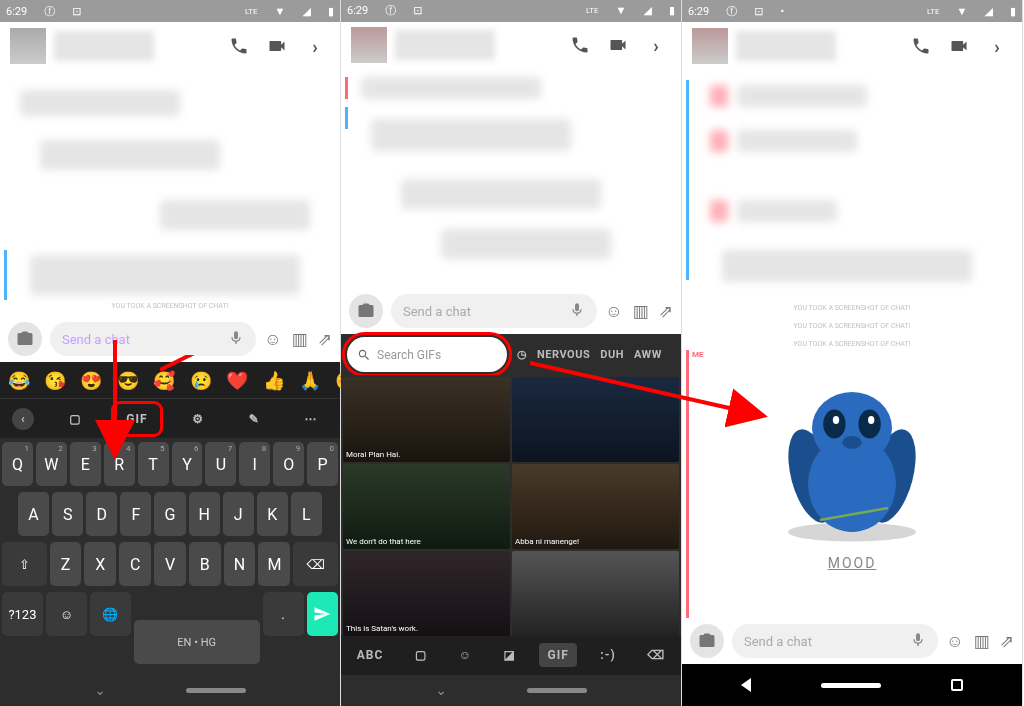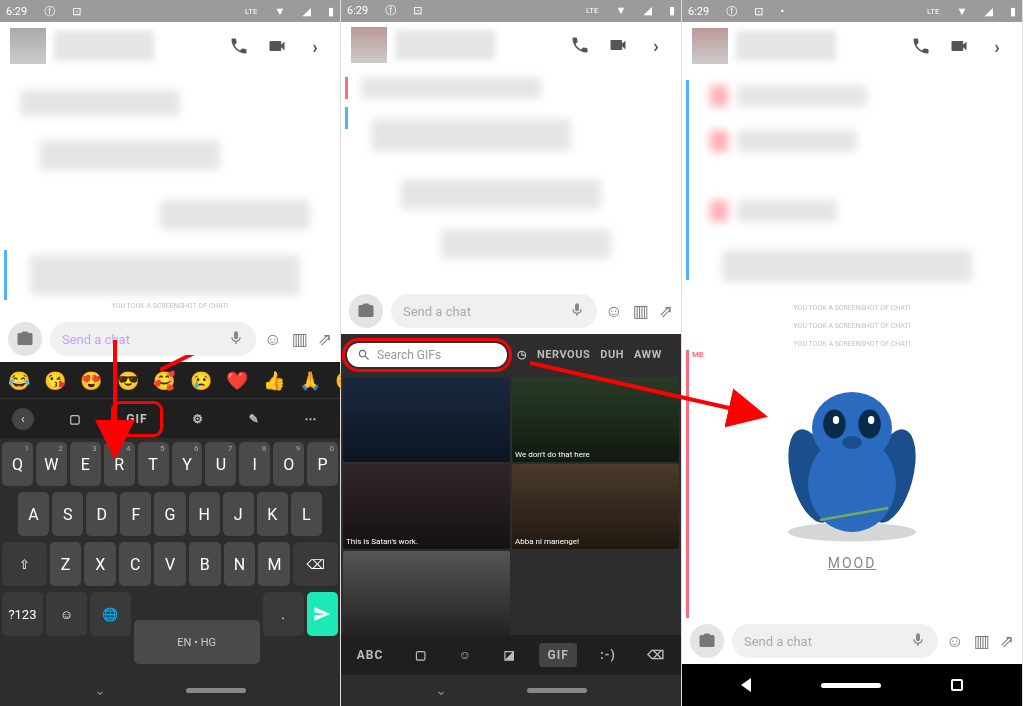--- a/index.html
+++ b/index.html
@@ -29,21 +29,21 @@
 .krow { display: flex; justify-content: center; gap: 3px; margin-bottom: 6px; }
 .key { background: #4a4a4a; color: #fff; height: 44px; border-radius: 5px; display: flex; align-items: center; justify-content: center; font-size: 16px; flex: 1; position: relative; }
 .key .sup { position: absolute; top: 2px; right: 4px; font-size: 8px; color: #aaa; }
 .key.sp { background: #3a3a3a; flex: 1.3; font-size: 13px; }
 .key.space { flex: 4; font-size: 11px; color: #ccc; margin-top: 28px; }
 .key.enter { background: #1de9b6; }
 .nav-bar { height: 32px; background: #2d2d2d; display: flex; align-items: center; justify-content: center; gap: 80px; }
 .nav-pill { width: 60px; height: 5px; background: #888; border-radius: 3px; }
 .nav-caret { color: #888; font-size: 14px; }
 .gif-search-row { height: 42px; background: #2d2d2d; display: flex; align-items: center; padding: 0 6px; gap: 10px; }
-.gif-search { height: 24px; flex: 1; max-width: 160px; background: #fff; border-radius: 18px; display: flex; align-items: center; padding: 4px 10px; gap: 6px; outline: 3px solid #ff0000; outline-offset: 2px; }
+.gif-search { height: 35px; flex: 1; max-width: 160px; background: #fff; border-radius: 18px; display: flex; align-items: center; padding: 4px 10px; gap: 6px; outline: 3px solid #ff0000; outline-offset: 2px; }
 .gif-search svg { width: 14px; height: 14px; fill: #666; }
 .gif-search span { color: #999; font-size: 12px; }
 .gif-cat { color: #bbb; font-size: 11px; font-weight: bold; letter-spacing: 0.5px; }
 .gif-grid { height: 260px; background: #2d2d2d; display: grid; grid-template-columns: 1fr 1fr; grid-auto-rows: 85px; gap: 2px; padding: 2px; }
 .gif-item { background: linear-gradient(135deg,#553,#332); border-radius: 2px; position: relative; display: flex; align-items: flex-end; font-size: 8px; color: #fff; padding: 3px; }
 .gif-toolbar { height: 40px; background: #1f1f1f; display: flex; align-items: center; justify-content: space-around; color: #bbb; font-size: 12px; font-weight: bold; letter-spacing: 1px; }
 .gt-item { padding: 5px 8px; border-radius: 4px; }
 .gt-item.active { background: #444; }
 .nav-bar-android { height: 42px; background: #000; display: flex; align-items: center; justify-content: center; gap: 70px; }
 .nav-back { width: 0; height: 0; border-top: 7px solid transparent; border-bottom: 7px solid transparent; border-right: 10px solid #fff; }
@@ -264,29 +264,32 @@
           <path d="M15.5 14h-.8l-.3-.3a6.5 6.5 0 10-.7.7l.3.3v.8l5 5 1.5-1.5-5-5zm-6 0a4.5 4.5 0 110-9 4.5 4.5 0 010 9z"></path>
         </svg>
       <span>Search GIFs</span>
     </div>
     <span class="gif-cat">◷</span>
     <span class="gif-cat">NERVOUS</span>
     <span class="gif-cat">DUH</span>
     <span class="gif-cat">AWW</span>
   </div>
   <div class="gif-grid">
+    <div class="gif-item" style="background:linear-gradient(#3b3226,#1a140d);">
+        <span>Moral Plan Hai.</span>
+      </div>
     <div class="gif-item" style="background:linear-gradient(#1a2940,#0c1420);"></div>
     <div class="gif-item" style="background:linear-gradient(#2a3a28,#101a10);">
         <span>We don't do that here</span>
       </div>
+    <div class="gif-item" style="background:linear-gradient(#4a3a2a,#201810);">
+        <span>Abba ni manenge!</span>
+      </div>
     <div class="gif-item" style="background:linear-gradient(#30262a,#151014);">
         <span>This is Satan's work.</span>
-      </div>
-    <div class="gif-item" style="background:linear-gradient(#4a3a2a,#201810);">
-        <span>Abba ni manenge!</span>
       </div>
     <div class="gif-item" style="background:linear-gradient(#555,#222);"></div>
   </div>
   <div class="gif-toolbar">
     <span class="gt-item">ABC</span>
     <span class="gt-item">▢</span>
     <span class="gt-item">☺</span>
     <span class="gt-item">◪</span>
     <span class="gt-item active">GIF</span>
     <span class="gt-item">:-)</span>

